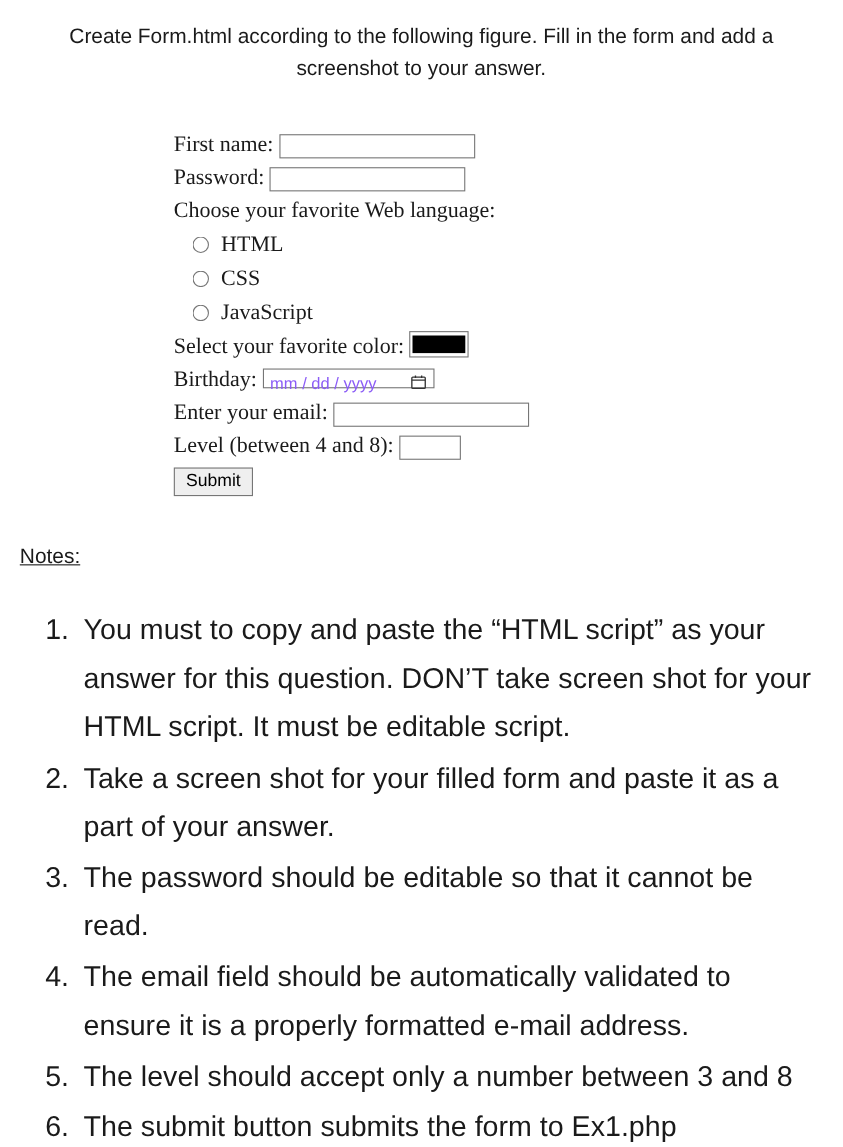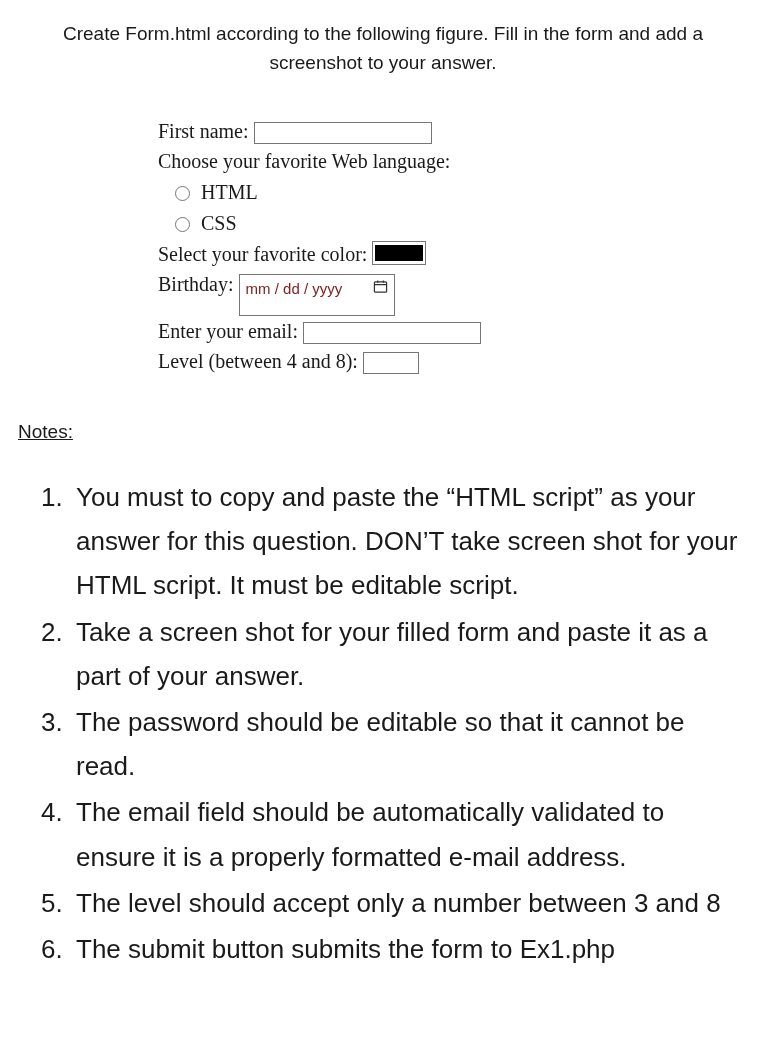--- a/index.html
+++ b/index.html
@@ -59,24 +59,24 @@
     .color-swatch-inner {
       display: block; width: 100%; height: 100%;
       background: #000;
     }
 
     .date-input {
       display: inline-block;
       border: 1px solid #767676;
       font-family: Arial, sans-serif;
       font-size: 15px;
-      color: #7f1d1d;
+      color: #8b5cf6;
       padding: 3px 6px 3px 6px;
       width: 156px;
-      height: 42px;
+      height: 18px;
       vertical-align: -3px;
       position: relative;
     }
     .date-input .cal-icon {
       position: absolute;
       right: 6px; top: 4px;
       width: 15px; height: 15px;
     }
     .date-input .cal-icon svg { display: block; }
 
@@ -112,33 +112,41 @@
 <div class="intro">Create Form.html according to the following figure. Fill in the form and add a screenshot to your answer.</div>
 
 <div class="form-block">
 
   <div class="form-row">
     <label>First name:</label>
     <input type="text" class="fn" style="">
   </div>
 
 
+  <div class="form-row">
+    <label>Password:</label>
+    <input type="password" class="pw" style="">
+  </div>
 
   <div class="form-row">
     <span>Choose your favorite Web language:</span>
   </div>
 
   <div class="radio-group">
     <div class="radio-row">
       <input type="radio" name="lang" style="">
       <span>HTML</span>
     </div>
     <div class="radio-row">
       <input type="radio" name="lang" style="">
       <span>CSS</span>
+    </div>
+    <div class="radio-row">
+      <input type="radio" name="lang" style="">
+      <span>JavaScript</span>
     </div>
   </div>
 
   <div class="form-row">
     <span>Select your favorite color:</span>
     <span class="color-swatch"><span class="color-swatch-inner"></span></span>
   </div>
 
   <div class="form-row">
     <span>Birthday:</span>
@@ -158,20 +166,23 @@
   <div class="form-row">
     <span>Enter your email:</span>
     <input type="email" class="em" style="">
   </div>
 
   <div class="form-row">
     <span>Level (between 4 and 8):</span>
     <input type="number" min="3" max="8" class="lv" style="">
   </div>
 
+  <div class="form-row">
+    <button class="submit-btn">Submit</button>
+  </div>
 
 </div>
 
 <div class="notes-heading">Notes:</div>
 
 <ol class="notes">
   <li>You must to copy and paste the “HTML script” as your answer for this question. DON’T take screen shot for your HTML script. It must be editable script.</li>
   <li>Take a screen shot for your filled form and paste it as a part of your answer.</li>
   <li>The password should be editable so that it cannot be read.</li>
   <li>The email field should be automatically validated to ensure it is a properly formatted e-mail address.</li>

